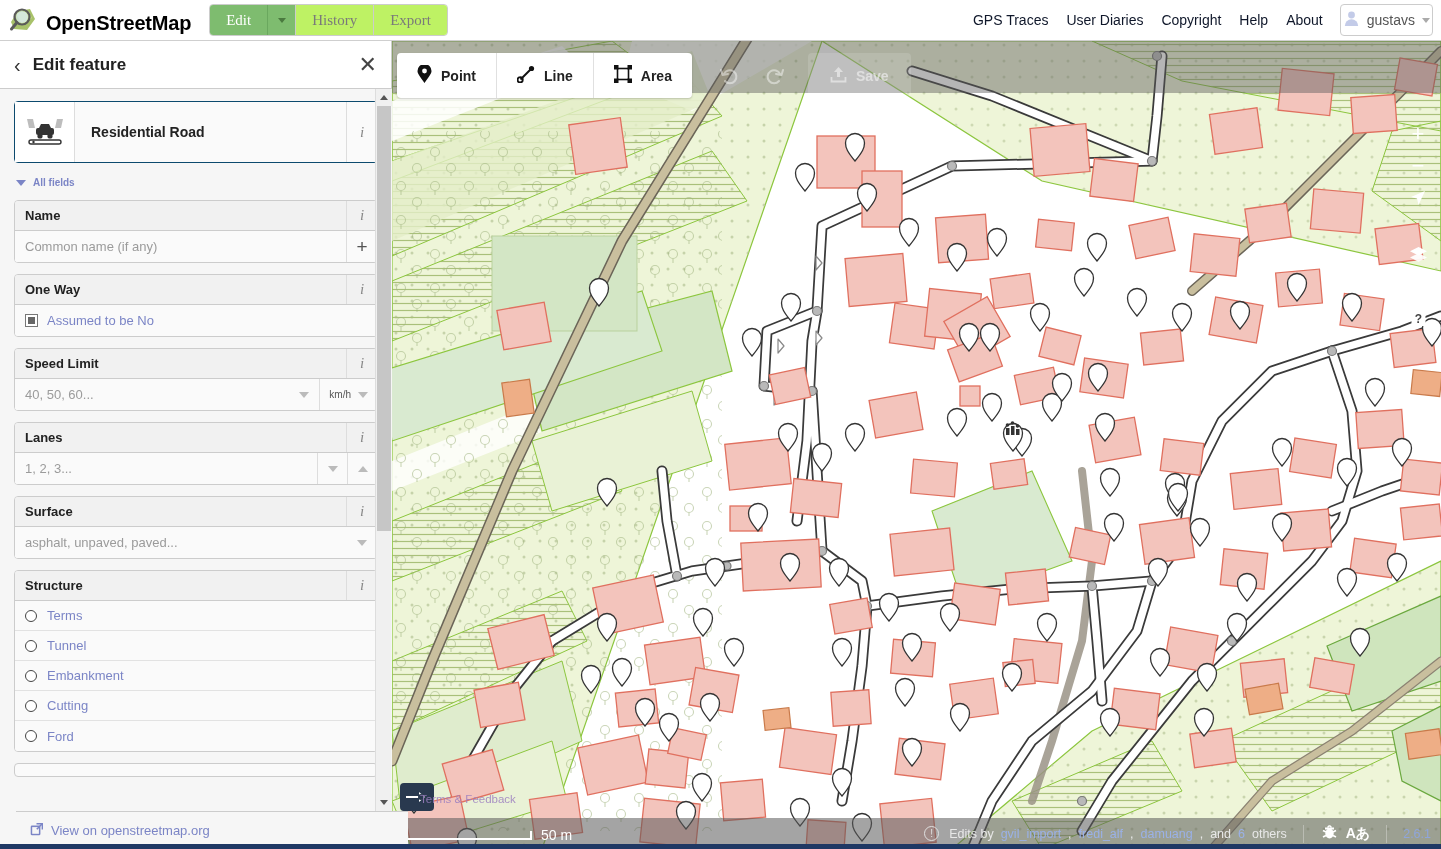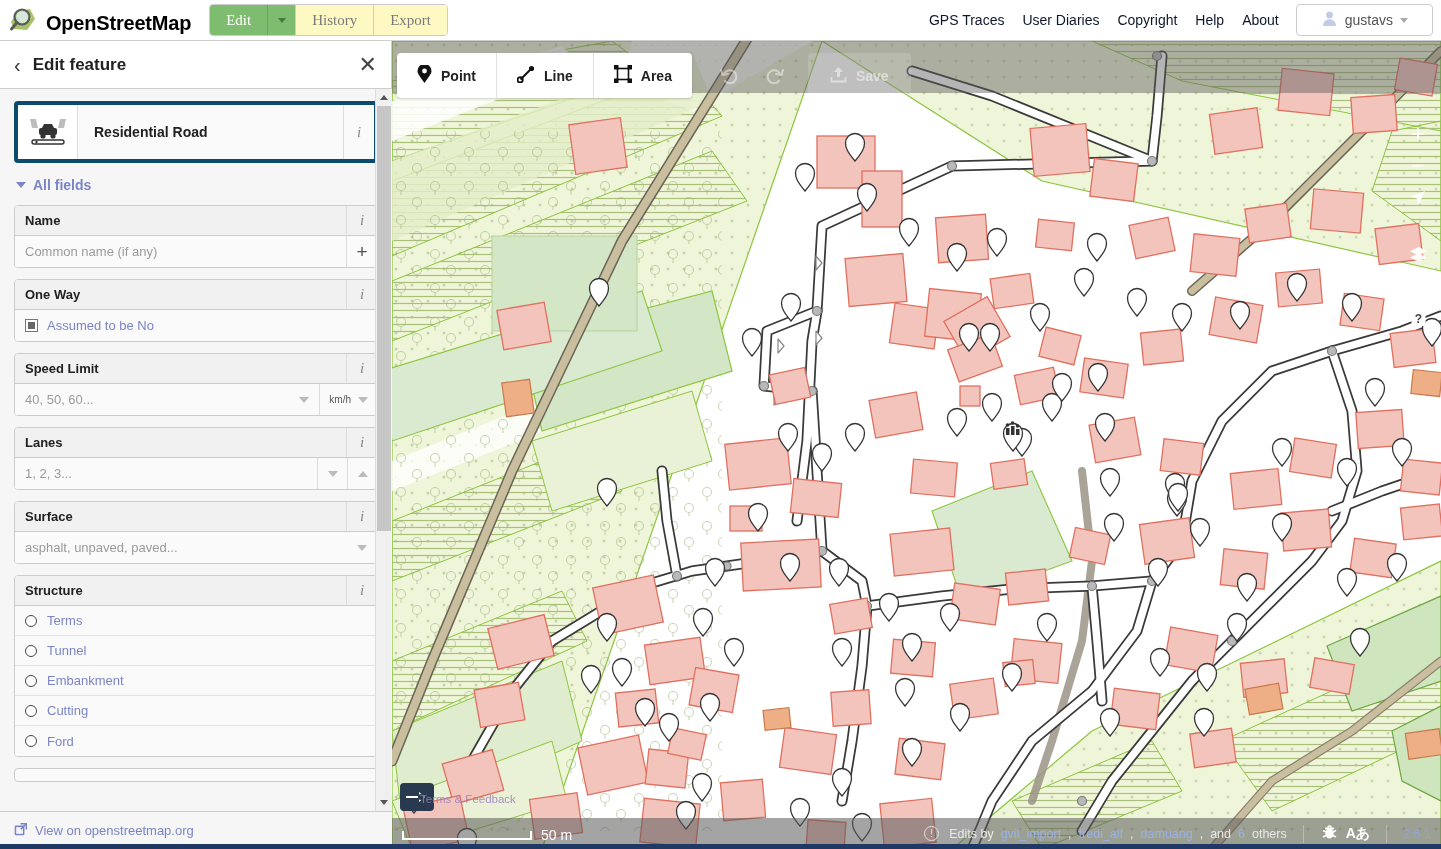--- a/index.html
+++ b/index.html
@@ -26,38 +26,38 @@
     font-size: 20px; font-weight: bold; color: #000;
     margin-left: 8px; letter-spacing: -0.2px;
   }
   #nav-group {
     display: flex; margin-left: 18px; height: 32px;
     border: 1px solid #ccc; border-radius: 4px; overflow: hidden; font-family: Liberation Serif, serif;
   }
   .nav-btn {
     display: flex; align-items: center; justify-content: center;
     padding: 0 16px; font-size: 15px; color: #7a7a7a;
-    background: #fef9c3; border-right: 1px solid #ccc;
+    background: #bef264; border-right: 1px solid #ccc;
     height: 100%; cursor: pointer;
   }
   .nav-btn:last-child { border-right: none; }
   .nav-btn.active { background: #7ebc6f; color: #fff; border-right-color: #6aa85e; }
   .nav-caret {
     display: flex; align-items: center; justify-content: center;
     width: 28px; background: #7ebc6f; border-right: 1px solid #ccc;
     cursor: pointer; height: 100%;
   }
   #topright { margin-left: auto; display: flex; align-items: center; margin-right: 8px; }
   .tr-link {
     font-size: 14px; color: #0f172a; margin: 0 9px; cursor: pointer; white-space: nowrap;
   }
   #user-chip {
     display: flex; align-items: center; gap: 7px;
     border: 1px solid #ccc; border-radius: 4px;
-    height: 32px; padding: 0 24px; margin-left: 8px; cursor: pointer;
+    height: 32px; padding: 0 2px; margin-left: 8px; cursor: pointer;
   }
   #user-name { font-size: 14px; color: #555; }
   .tri-down {
     width: 0; height: 0; border-left: 4px solid transparent;
     border-right: 4px solid transparent; border-top: 5px solid #aaa;
   }
 
   
   #sidebar {
     position: absolute; left: 0; top: 41px;
@@ -79,41 +79,41 @@
   #sb-body {
     position: absolute; top: 48px; left: 0;
     width: 392px; height: 722px;
     overflow: hidden; background: #f6f6f6;
     padding: 12px 14px 0 14px;
   }
 
   
   #feature-card {
     display: flex; align-items: stretch;
-    background: #fafafa; border: 4px solid #0c4a6e; border-radius: 4px;
+    background: #fafafa; border: 1px solid #0c4a6e; border-radius: 4px;
     height: 62px; margin-bottom: 14px;
   }
   #feature-icon-box {
     width: 60px; display: flex; align-items: center; justify-content: center;
     background: #fff; border-right: 1px solid #ddd;
   }
   #feature-label {
     flex: 1; display: flex; align-items: center; padding-left: 16px;
     font-size: 14px; font-weight: bold; color: #222;
   }
   .info-btn {
     width: 31px; display: flex; align-items: center; justify-content: center;
     border-left: 1px solid #ddd; background: #fafafa;
     font-family: "Liberation Serif", serif; font-style: italic;
     font-size: 15px; color: #888; cursor: pointer;
   }
 
   #allfields {
     display: flex; align-items: center; gap: 7px;
-    font-size: 14px; font-weight: bold; color: #7b85c6;
+    font-size: 10px; font-weight: bold; color: #7b85c6;
     cursor: pointer; margin-bottom: 12px; padding-left: 2px;
   }
   .chev-down {
     width: 0; height: 0; border-left: 5px solid transparent;
     border-right: 5px solid transparent; border-top: 6px solid #7b85c6;
   }
 
   .field {
     background: #fafafa; border: 1px solid #ccc; border-radius: 4px;
     margin-bottom: 11px; overflow: hidden;
@@ -193,21 +193,21 @@
   }
   #sb-thumb {
     position: absolute; top: 17px; left: 1px;
     width: 14px; height: 425px; background: #c6c6c6; cursor: grab;
   }
   #sb-arrow-dn { position: absolute; bottom: 0; left: 0; }
   .sc-tri-up { width:0;height:0;border-left:4px solid transparent;border-right:4px solid transparent;border-bottom:5px solid #555; }
   .sc-tri-dn { width:0;height:0;border-left:4px solid transparent;border-right:4px solid transparent;border-top:5px solid #555; }
 
   #sb-footer {
-    position: absolute; bottom: 0; left: 0;
+    position: absolute; bottom: 0; left: 16px;
     width: 392px; height: 38px; background: #f6f6f6;
     border-top: 1px solid #ccc;
     display: flex; align-items: center; padding-left: 14px; gap: 8px;
   }
   #sb-footer-link { font-size: 13px; color: #7b85c6; cursor: pointer; }
 
   
   #map {
     position: absolute; left: 392px; top: 41px;
     width: 1049px; height: 808px;

